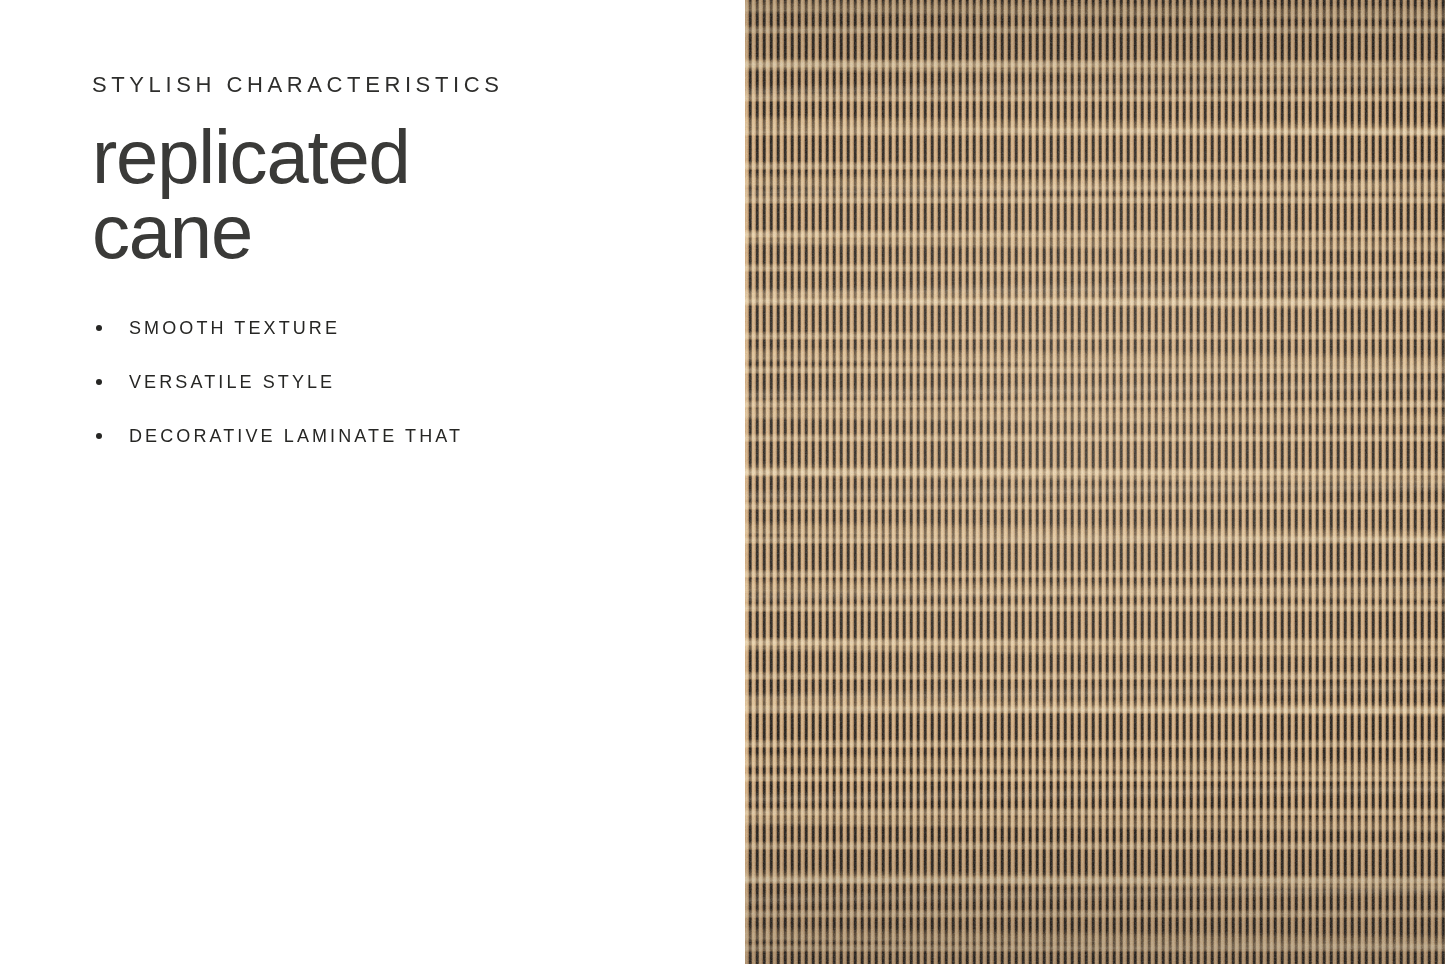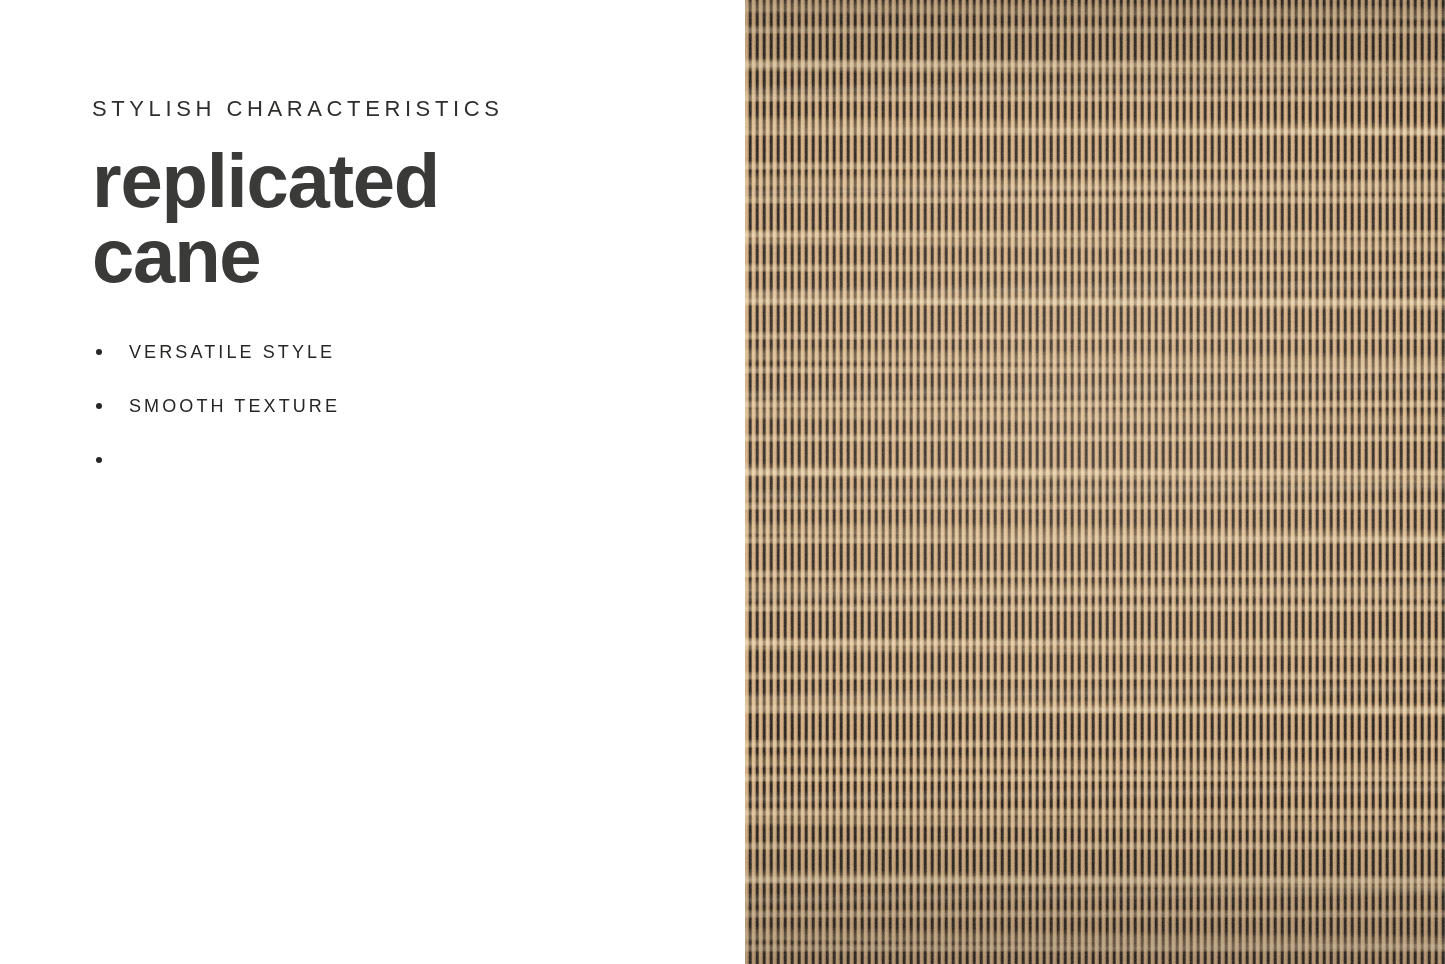--- a/index.html
+++ b/index.html
@@ -18,41 +18,40 @@
     width: 1445px;
     height: 964px;
     display: flex;
   }
   .left-panel {
     width: 745px;
     height: 796px;
     background: #ffffff;
     position: relative;
     box-sizing: border-box;
-    margin-top: 24px;
   }
   .content {
     position: absolute;
     left: 92px;
     top: 72px;
     width: 560px;
   }
   .eyebrow {
     font-size: 22px;
     letter-spacing: 4.6px;
     color: #2e2e2c;
     font-weight: 400;
     text-transform: uppercase;
     margin: 0 0 22px 0;
     line-height: 1.2;
   }
   .headline {
     font-size: 76px;
     line-height: 0.98;
-    font-weight: 700;
+    font-weight: 400;
     color: #3a3a38;
     margin: 0;
     letter-spacing: -1.2px;
     max-width: 440px;
   }
   .body-copy {
     margin-top: 56px;
     font-size: 19.5px;
     line-height: 1.72;
     color: #1d1d1b;
@@ -183,28 +182,29 @@
     <div class="content">
 
       <p class="eyebrow">STYLISH CHARACTERISTICS</p>
 
       <h1 class="headline">replicated cane</h1>
 
 
       <ul class="bullets">
         <li>
           <span class="dot"></span>
+          <span>SMOOTH TEXTURE</span>
+        </li>
+        <li>
+          <span class="dot"></span>
           <span>VERSATILE STYLE</span>
         </li>
         <li>
           <span class="dot"></span>
-          <span>SMOOTH TEXTURE</span>
-        </li>
-        <li>
-          <span class="dot"></span>
+          <span>DECORATIVE LAMINATE THAT</span>
         </li>
       </ul>
 
     </div>
   </div>
 
   <div class="texture-panel">
     <div class="weave-base"></div>
     <div class="weave-weft"></div>
     <div class="weave-fibers"></div>

